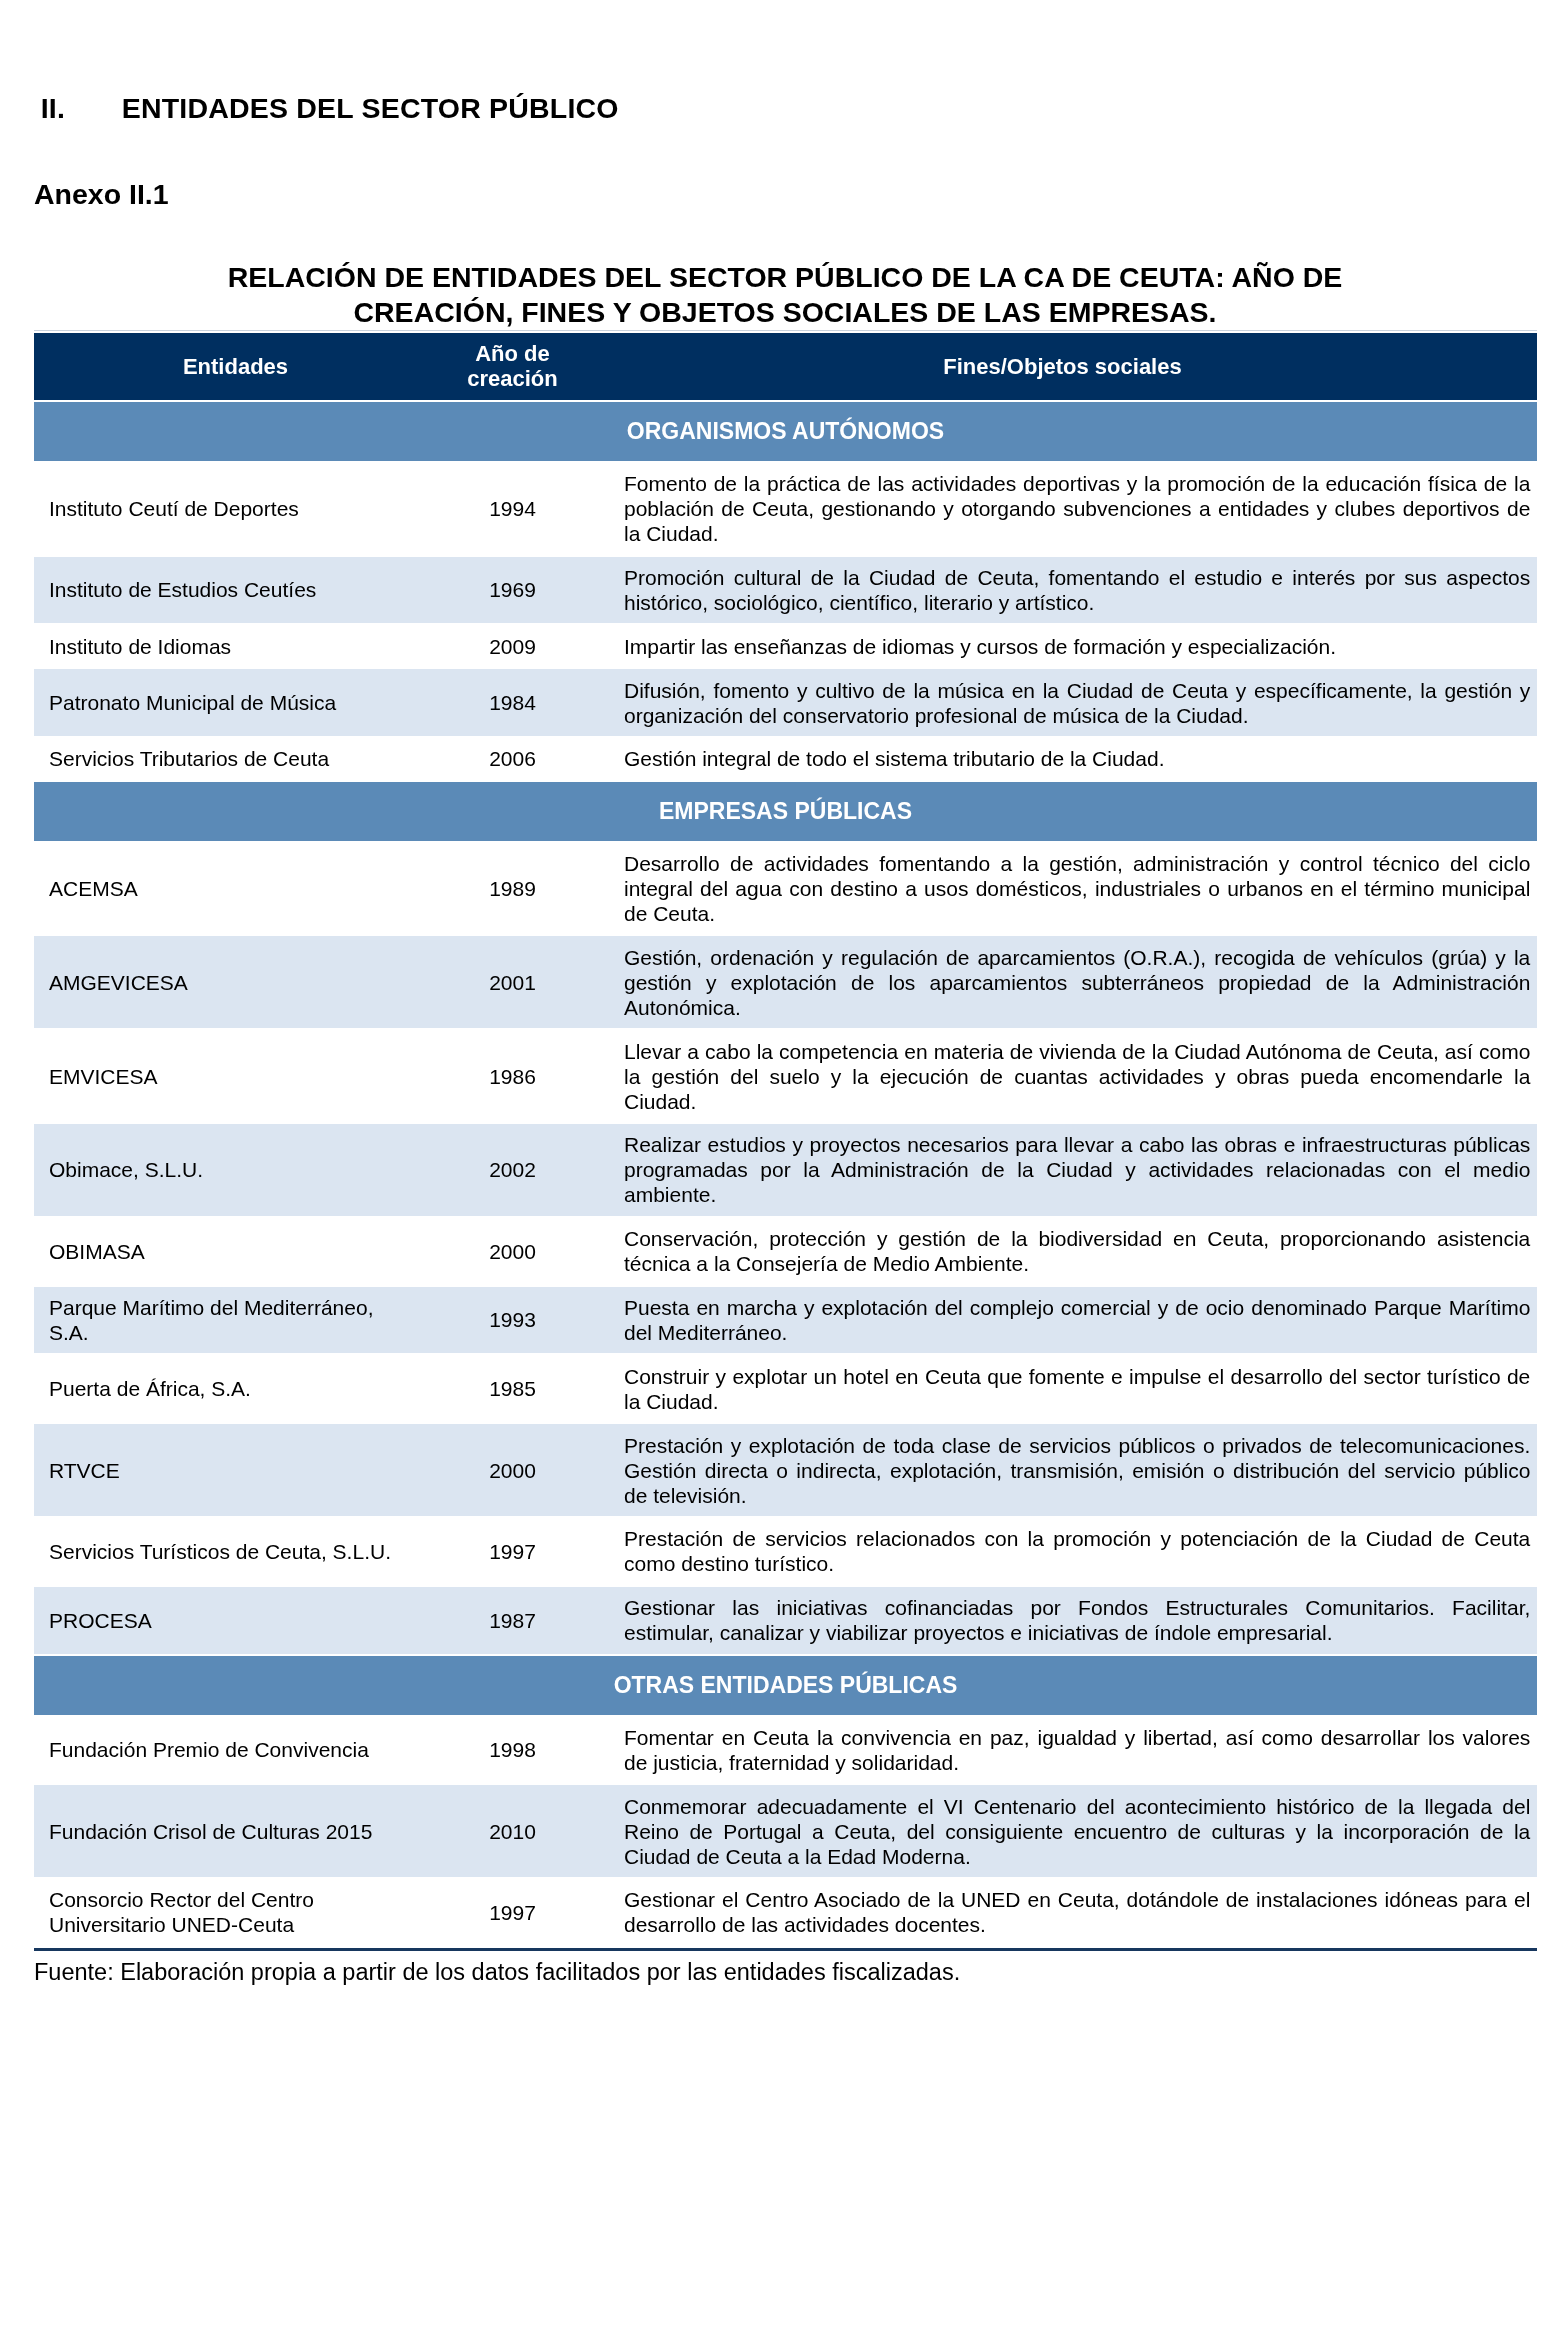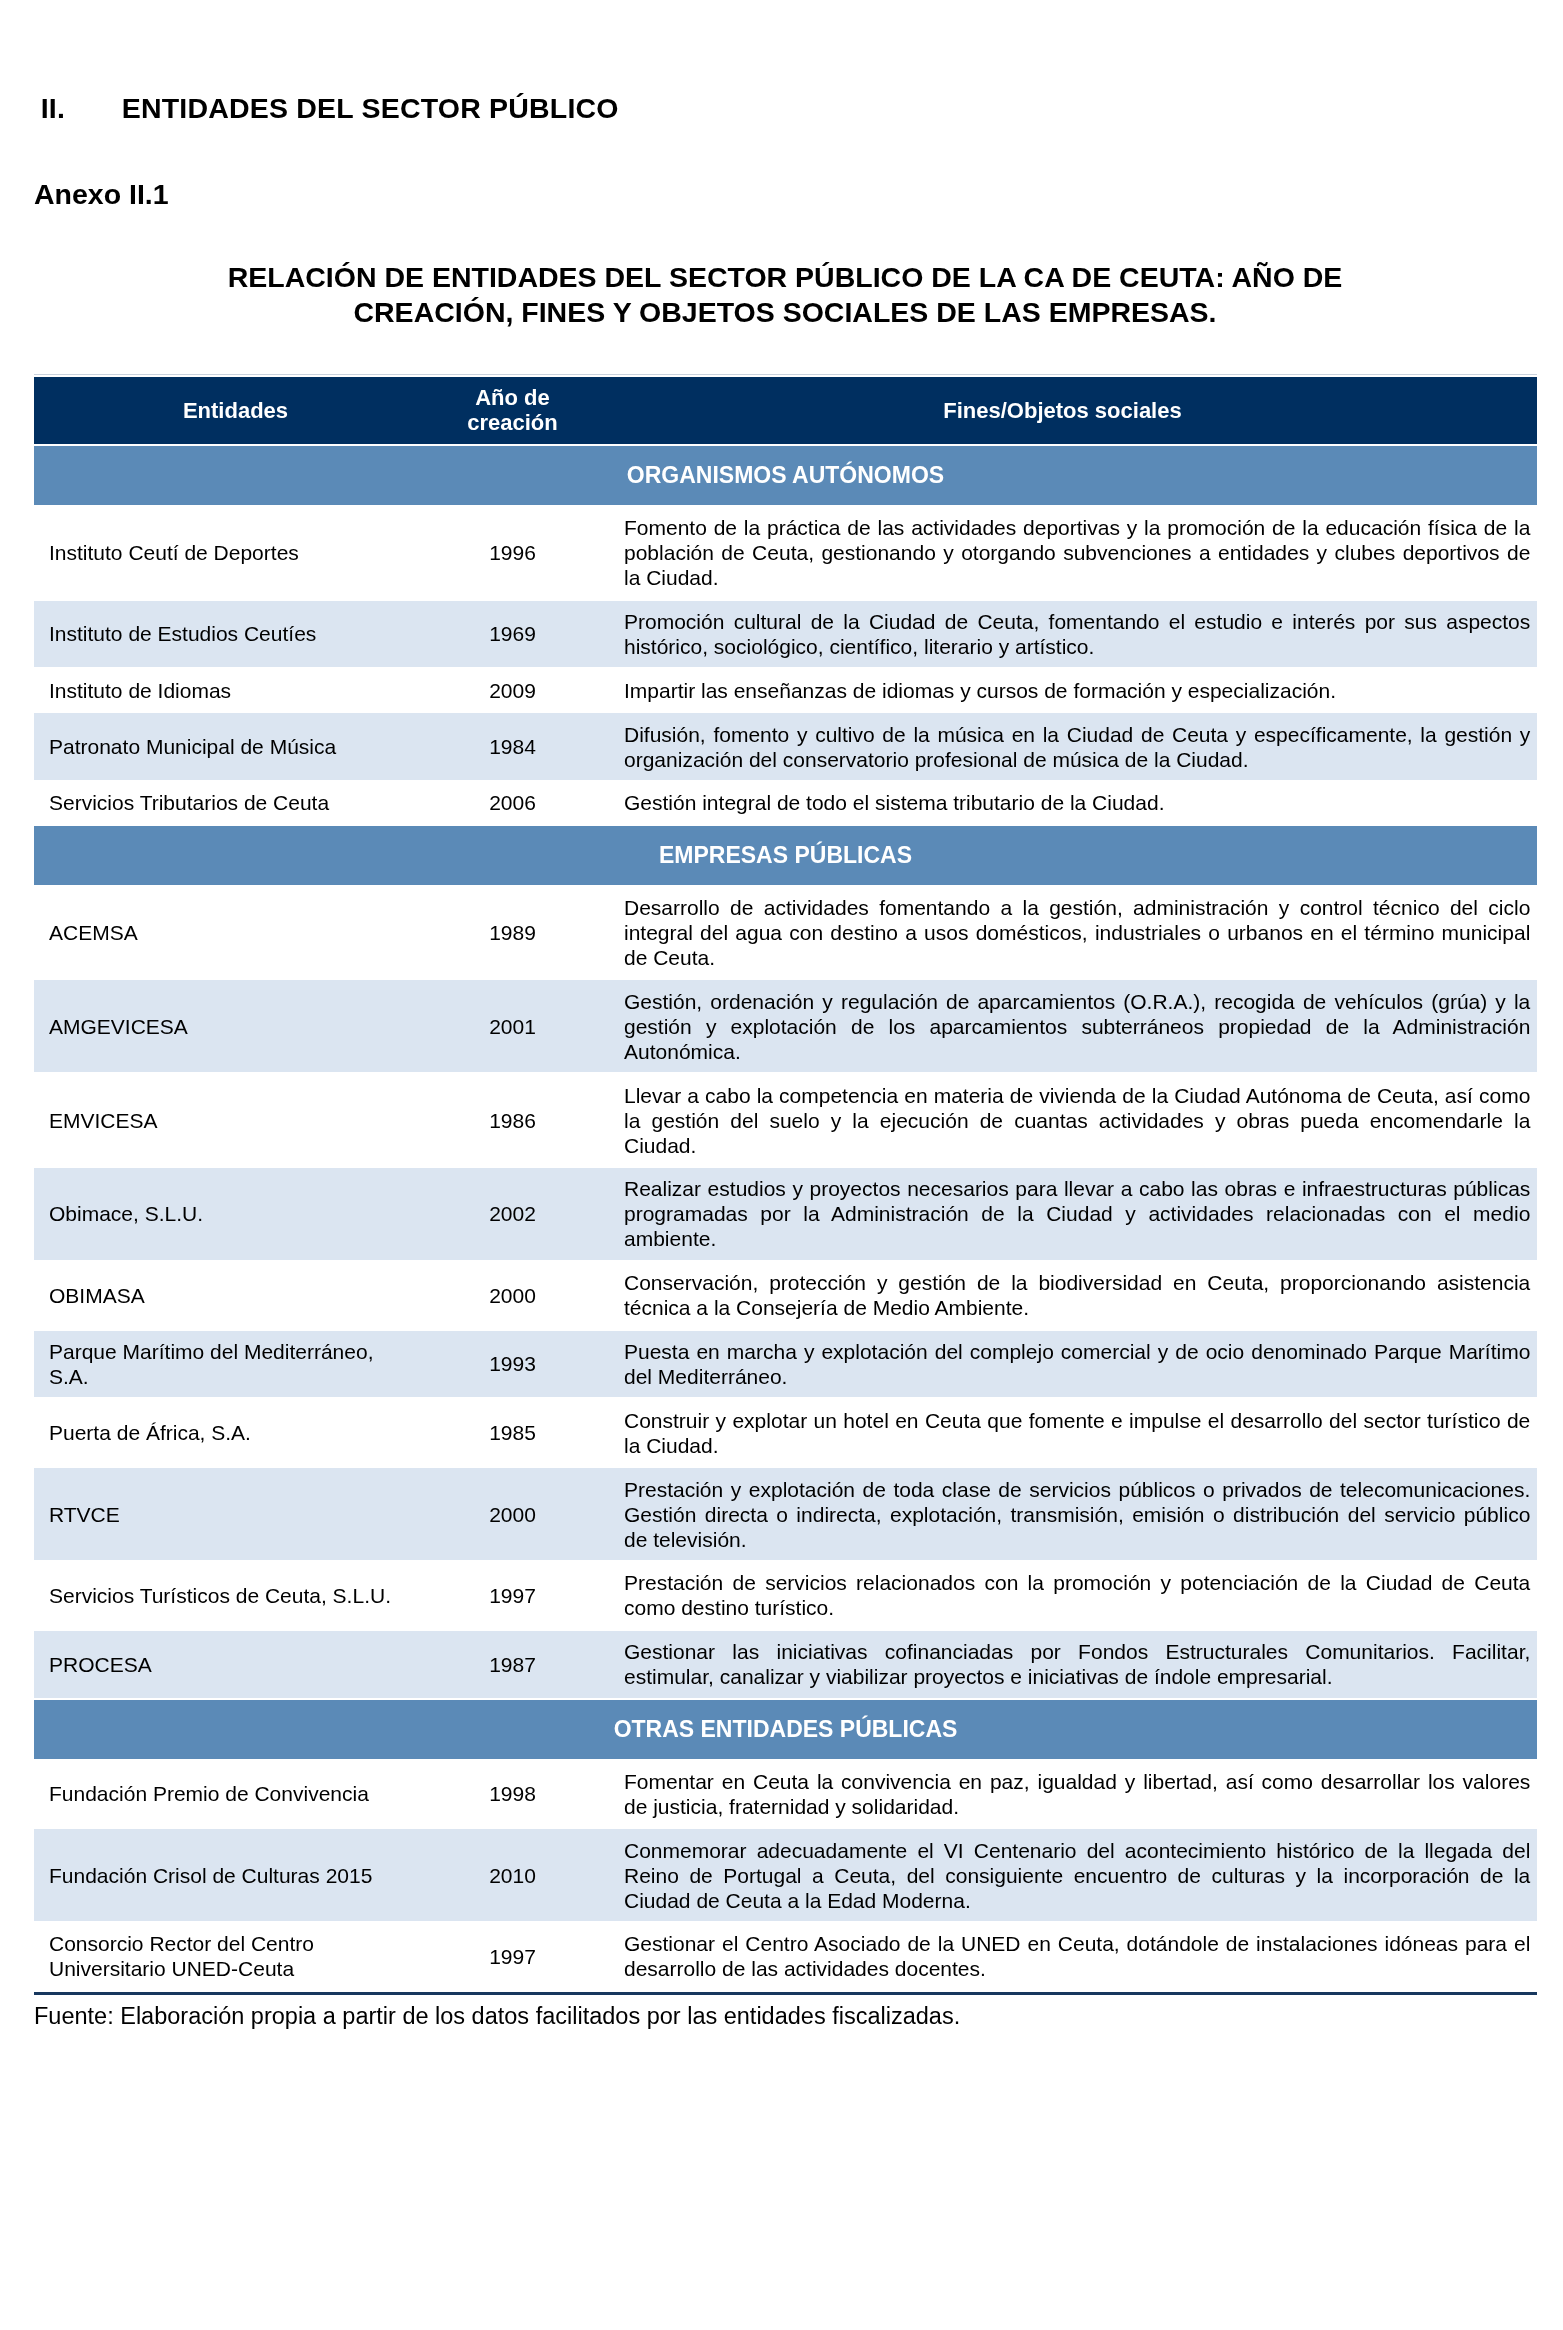--- a/index.html
+++ b/index.html
@@ -44,21 +44,20 @@
   }
   .doc-title{
     text-align:center;
     font-size:28.5px;
     font-weight:bold;
     line-height:35px;
     margin-top:49px;
   }
   table.entities{
     width:1503px;
-    margin-top:44px;
     border-collapse:separate;
     border-spacing:0 2.5px;
     table-layout:fixed;
     border-top:1.7px solid #c9d2dd;
     border-bottom:3.4px solid var(--table-border);
   }
   col.c-name{width:403px;}
   col.c-year{width:151px;}
   col.c-desc{width:949px;}
   thead th{
@@ -136,21 +135,21 @@
         <th>Año de creación</th>
         <th>Fines/Objetos sociales</th>
       </tr>
     </thead>
     <tbody>
         <tr>
           <th colspan="3" class="section-cell">ORGANISMOS AUTÓNOMOS</th>
         </tr>
         <tr class="row-plain">
           <td class="col-name">Instituto Ceutí de Deportes</td>
-          <td class="col-year">1996</td>
+          <td class="col-year">1994</td>
           <td class="col-desc">Fomento de la práctica de las actividades deportivas y la promoción de la educación física de la población de Ceuta, gestionando y otorgando subvenciones a entidades y clubes deportivos de la Ciudad.</td>
         </tr>
         <tr class="row-alt">
           <td class="col-name">Instituto de Estudios Ceutíes</td>
           <td class="col-year">1969</td>
           <td class="col-desc">Promoción cultural de la Ciudad de Ceuta, fomentando el estudio e interés por sus aspectos histórico, sociológico, científico, literario y artístico.</td>
         </tr>
         <tr class="row-plain">
           <td class="col-name">Instituto de Idiomas</td>
           <td class="col-year">2009</td>

